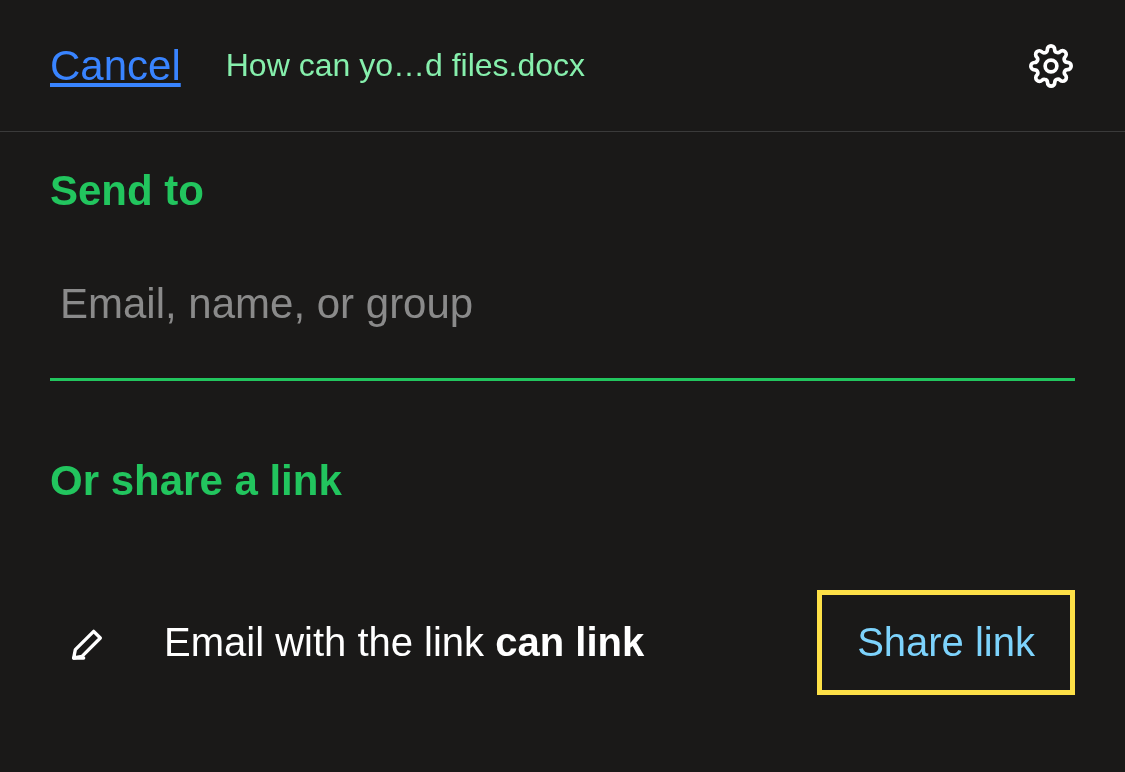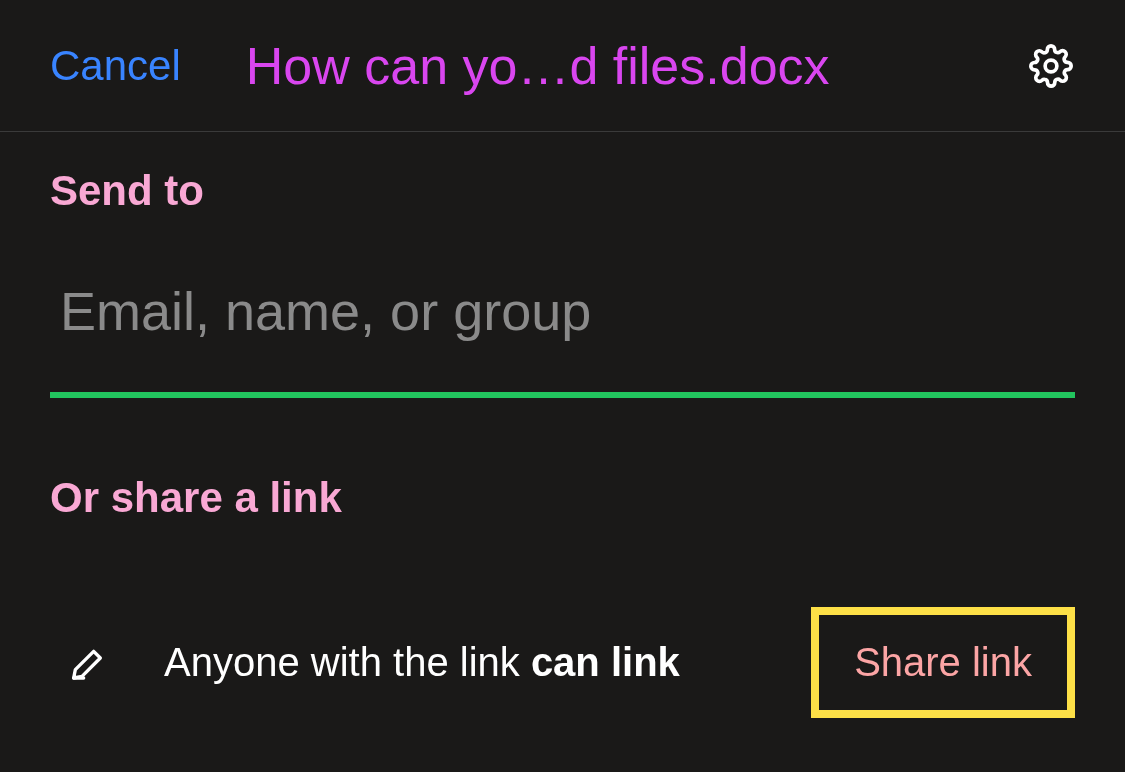--- a/index.html
+++ b/index.html
@@ -23,52 +23,52 @@
       height: 132px;
     }
     .cancel-btn {
       color: #3984ff;
       font-size: 42px;
       font-weight: 400;
       background: none;
       border: none;
       cursor: pointer;
       margin-right: 45px;
+      text-decoration: underline;
     }
     .title {
-      color: #d946ef;
-      font-size: 52px;
+      color: #86efac;
+      font-size: 32px;
       font-weight: 400;
       flex: 1;
-      margin-left: 20px;
     }
     .settings-icon {
       width: 48px;
       height: 48px;
       cursor: pointer;
       display: flex;
       align-items: center;
       justify-content: center;
     }
     .content {
       padding: 35px 50px;
     }
     .section-heading {
-      color: #f9a8d4;
+      color: #22c55e;
       font-size: 42px;
       font-weight: 700;
       margin-bottom: 50px;
     }
     .email-input {
       width: 100%;
       background: transparent;
       border: none;
-      border-bottom: 6px solid #22c55e;
+      border-bottom: 3px solid #22c55e;
       color: #ffffff;
-      font-size: 54px;
+      font-size: 42px;
       padding: 15px 10px 50px 10px;
       outline: none;
     }
     .email-input::placeholder {
       color: #8a8a8a;
     }
     .share-section {
       margin-top: 76px;
     }
     .link-row {
@@ -87,25 +87,25 @@
     }
     .link-text {
       font-size: 40px;
       color: #ffffff;
       flex: 1;
     }
     .link-text .bold {
       font-weight: 700;
     }
     .share-link-btn {
-      color: #fca5a5;
+      color: #7dd3fc;
       font-size: 40px;
       font-weight: 400;
       background: none;
-      border: 8px solid #fde047;
+      border: 5px solid #fde047;
       padding: 25px 35px;
       cursor: pointer;
     }
   </style>
 </head>
 <body>
 
 <div class="header">
   <button class="cancel-btn">Cancel</button>
   <div class="title">How can yo…d files.docx</div>
@@ -126,19 +126,19 @@
     <div class="section-heading">Or share a link</div>
 
     <div class="link-row">
       <div class="edit-icon">
         <svg width="40" height="40" viewBox="0 0 24 24" fill="none" stroke="#ffffff" stroke-width="2" stroke-linecap="round" stroke-linejoin="round">
           <path d="M4 21h6"></path>
           <path d="M4 21l1-5L16 5l4 4L9 20l-5 1z"></path>
         </svg>
       </div>
       <div class="link-text">
-        <span>Anyone with the link </span><span class="bold">can link</span>
+        <span>Email with the link </span><span class="bold">can link</span>
       </div>
       <button class="share-link-btn">Share link</button>
     </div>
 
   </div>
 </div>
 
 </body></html>

